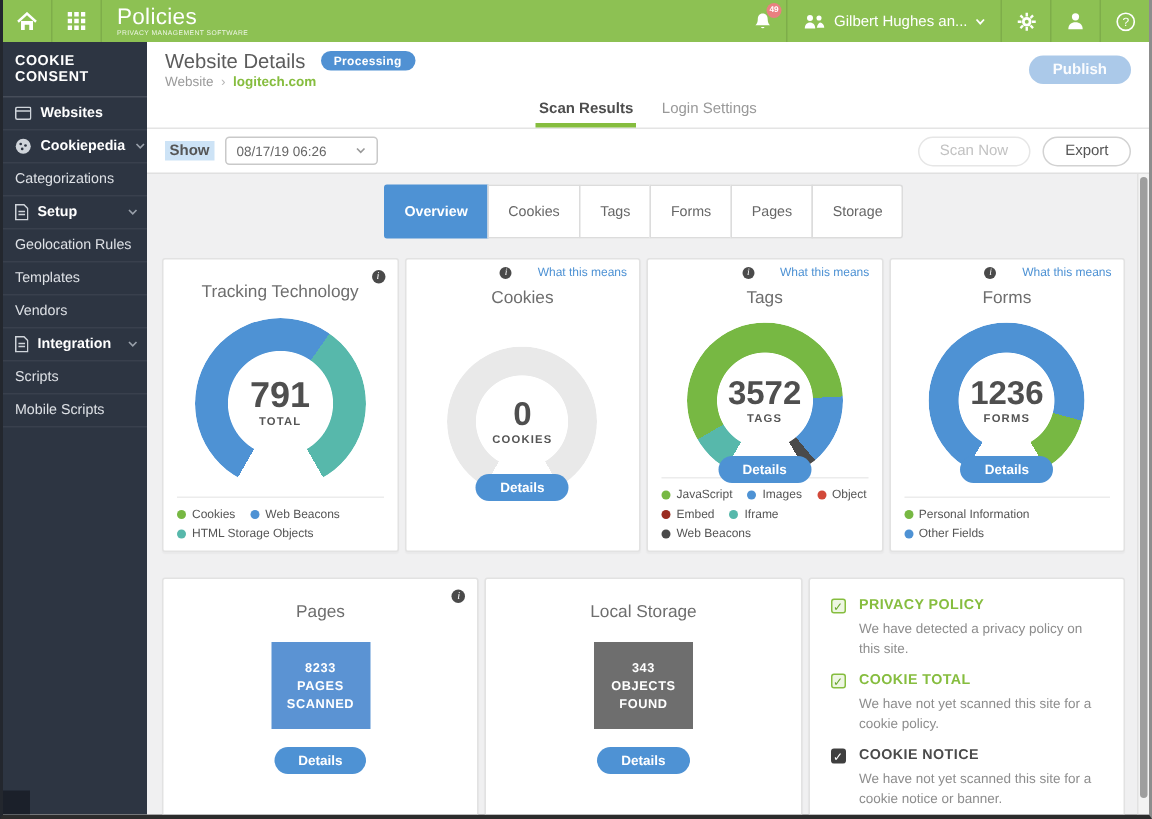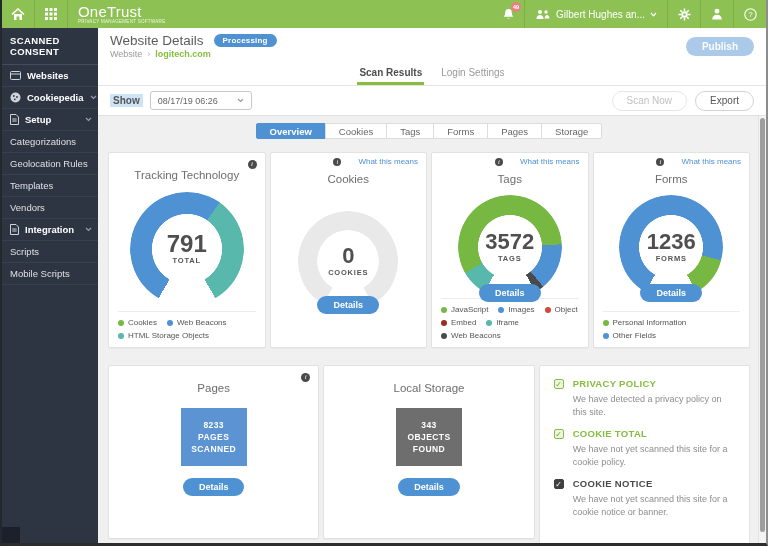--- a/index.html
+++ b/index.html
@@ -51,21 +51,21 @@
   .select { width:102px; height:19px; border:1px solid #c9c9c9; border-radius:3px; background:#fff; display:flex; align-items:center;
     margin-left:7px; padding:0 7px; font-size:9px; color:#666; cursor:pointer; }
   .select .chev { margin-left:auto; }
   .toolbar-right { margin-left:auto; display:flex; gap:8px; align-items:center; }
   .pill-btn { height:20px; border-radius:10px; background:#fff; font-size:10px; padding:0 14px; cursor:pointer; font-family:inherit; }
   .pill-btn.disabled { border:1px solid #e6e6e6; color:#c2c2c2; }
   .pill-btn.normal { border:1px solid #d2d2d2; color:#555; }
   
   .content { flex:1 1 auto; position:relative; overflow:hidden; padding:7px 16px 0 10px; }
   .subtabs { display:flex; justify-content:center; margin-bottom:13px; }
-  .subtab { height:16px; padding:0 13px; background:#fff; border:1px solid #dcdcdc; margin-left:-1px; font-size:9.5px; color:#666;
+  .subtab { height:36px; padding:0 13px; background:#fff; border:1px solid #dcdcdc; margin-left:-1px; font-size:9.5px; color:#666;
     display:flex; align-items:center; cursor:pointer; }
   .subtab:first-child { border-radius:2px 0 0 2px; margin-left:0; }
   .subtab:last-child { border-radius:0 2px 2px 0; }
   .subtab.active { background:#4e92d4; border-color:#4e92d4; color:#fff; font-weight:bold; }
   .cards-row { display:flex; gap:4px; }
   .card { background:#fff; border:1px solid #e2e2e2; border-radius:2px; position:relative; box-shadow:0 1px 1px rgba(0,0,0,0.03); }
   .g-card { flex:1 1 0; height:196px; display:flex; flex-direction:column; align-items:center; }
   .card-title { font-size:11.5px; color:#6e6e6e; text-align:center; }
   .info-icon { position:absolute; top:7px; right:8px; width:9px; height:9px; border-radius:50%; background:#4a4a4a; color:#fff;
     font-size:7px; line-height:9px; text-align:center; font-style:italic; font-family:"Liberation Serif",serif; cursor:pointer; }
@@ -137,21 +137,21 @@
               <rect x="9" y="4.5" width="3" height="3"></rect>
               <rect x="0" y="9" width="3" height="3"></rect>
               <rect x="4.5" y="9" width="3" height="3"></rect>
               <rect x="9" y="9" width="3" height="3"></rect>
             </g>
           </svg>
       </span>
     </div>
     <div class="tb-sep"></div>
     <div class="brand">
-      <span class="brand-name">OneTrust</span>
+      <span class="brand-name">Policies</span>
       <span class="brand-sub">PRIVACY MANAGEMENT SOFTWARE</span>
     </div>
     <div class="tb-right">
       <div class="tb-btn">
         <span>
           <svg width="13" height="13" viewBox="0 0 13 13">
               <path d="M6.5 1 C4.2 1 3.2 2.8 3.2 4.6 C3.2 7.2 2.2 8.2 1.6 8.8 L11.4 8.8 C10.8 8.2 9.8 7.2 9.8 4.6 C9.8 2.8 8.8 1 6.5 1 Z" fill="#fff"></path>
               <path d="M5.3 10 a1.3 1.3 0 0 0 2.4 0 Z" fill="#fff"></path>
             </svg>
         </span>
@@ -212,21 +212,21 @@
           <svg width="13" height="13" viewBox="0 0 13 13">
               <circle cx="6.5" cy="6.5" r="5.7" fill="none" stroke="#fff" stroke-width="1.1"></circle>
               <text x="6.5" y="9.3" text-anchor="middle" font-size="8" fill="#fff" font-family="Liberation Sans, sans-serif">?</text>
             </svg>
         </span>
       </div>
     </div>
   </div>
 
   <div class="sidebar">
-    <div class="sb-header">SCANNED CONSENT</div>
+    <div class="sb-header">COOKIE CONSENT</div>
 
     <div class="sb-item">
       <span>
           <svg width="11" height="9" viewBox="0 0 11 9">
             <rect x="0.5" y="0.5" width="10" height="8" rx="1" fill="none" stroke="#cfd4da"></rect>
             <line x1="0.5" y1="3" x2="10.5" y2="3" stroke="#cfd4da"></line>
           </svg>
         </span>
       <span class="lbl">Websites</span>
     </div>
@@ -239,37 +239,37 @@
             <circle cx="4.8" cy="7.3" r="0.9" fill="#2d3542"></circle>
           </svg>
         </span>
       <span class="lbl">Cookiepedia</span>
       <span class="sb-chev">
           <svg width="7" height="5" viewBox="0 0 7 5">
             <polyline points="1,1 3.5,3.5 6,1" fill="none" stroke="#9aa1ab" stroke-width="1.1"></polyline>
           </svg>
         </span>
     </div>
+    <div class="sb-item child">
+      <span class="lbl">Categorizations</span>
+    </div>
     <div class="sb-item">
       <span>
           <svg width="9" height="11" viewBox="0 0 9 11">
             <path d="M0.5 0.5 H6 L8.5 3 V10.5 H0.5 Z" fill="none" stroke="#cfd4da"></path>
             <line x1="2.3" y1="5" x2="6.7" y2="5" stroke="#cfd4da"></line>
             <line x1="2.3" y1="7" x2="6.7" y2="7" stroke="#cfd4da"></line>
           </svg>
         </span>
       <span class="lbl">Setup</span>
       <span class="sb-chev">
           <svg width="7" height="5" viewBox="0 0 7 5">
             <polyline points="1,1 3.5,3.5 6,1" fill="none" stroke="#9aa1ab" stroke-width="1.1"></polyline>
           </svg>
         </span>
-    </div>
-    <div class="sb-item child">
-      <span class="lbl">Categorizations</span>
     </div>
     <div class="sb-item child">
       <span class="lbl">Geolocation Rules</span>
     </div>
     <div class="sb-item child">
       <span class="lbl">Templates</span>
     </div>
     <div class="sb-item child">
       <span class="lbl">Vendors</span>
     </div>

